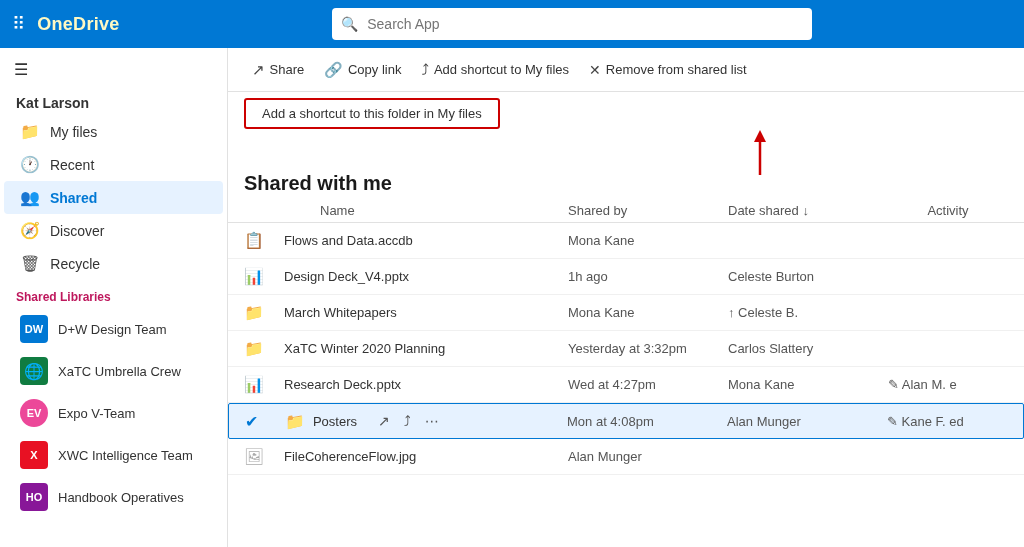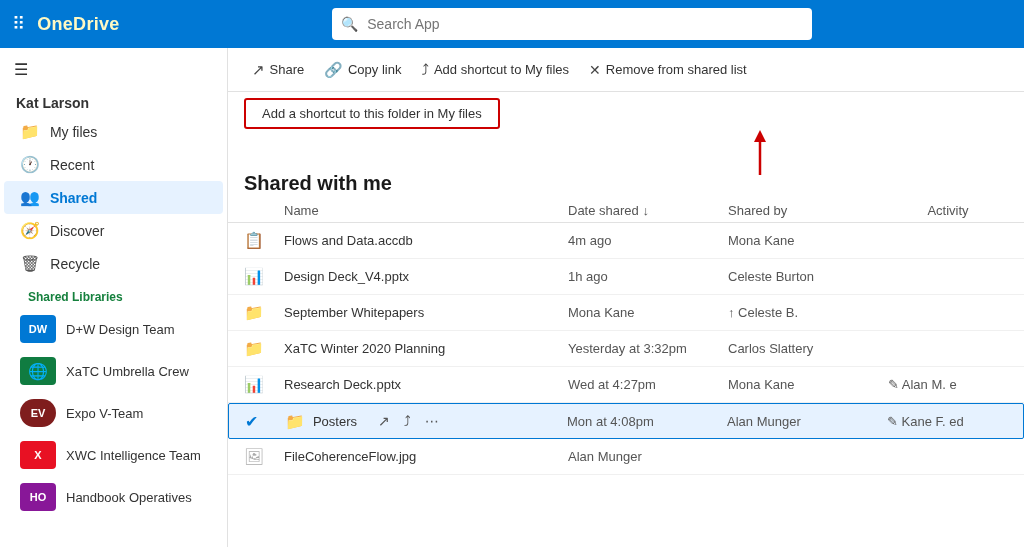--- a/index.html
+++ b/index.html
@@ -73,40 +73,40 @@
       font-size: 14px;
       color: #333;
       border-radius: 4px;
       margin: 0 4px;
     }
     .sidebar-item.active { background: #e6f2ff; font-weight: 600; color: #0078d4; }
     .sidebar-item-icon { font-size: 16px; color: #555; }
     .sidebar-item.active .sidebar-item-icon { color: #0078d4; }
 
     .sidebar-section-title {
-      padding: 10px 16px 4px 28px;
+      padding: 10px 16px 4px 16px;
       font-size: 12px;
       font-weight: 600;
-      color: #15803d;
+      color: #be185d;
       text-transform: none;
     }
 
     .shared-lib-item {
       display: flex;
       align-items: center;
       gap: 10px;
       padding: 7px 16px;
       cursor: pointer;
       font-size: 13px;
       color: #333;
       margin: 0 4px;
       border-radius: 4px;
     }
     .lib-avatar {
-      width: 36px;
+      width: 28px;
       height: 28px;
       border-radius: 4px;
       display: flex;
       align-items: center;
       justify-content: center;
       font-size: 11px;
       font-weight: 700;
       color: #fff;
       flex-shrink: 0;
     }
@@ -161,21 +161,21 @@
     .file-list-header {
       display: grid;
       grid-template-columns: 40px 1fr 160px 160px 120px;
       align-items: center;
       padding: 4px 16px;
       border-bottom: 1px solid #e1e1e1;
       font-size: 13px;
       color: #555;
       font-weight: 400;
     }
-    .file-list-header .col-name { font-weight: 400; }
+    .file-list-header .col-name { font-weight: 400; margin-left: 36px; }
     .file-row {
       display: grid;
       grid-template-columns: 40px 1fr 160px 160px 120px;
       align-items: center;
       padding: 4px 16px;
       border-bottom: 1px solid #f0f0f0;
       font-size: 13px;
       color: #333;
       cursor: pointer;
       min-height: 36px;
@@ -242,21 +242,21 @@
 
     <div class="shared-lib-item">
       <div class="lib-avatar" style="background:#0078d4;">DW</div>
       <span>D+W Design Team</span>
     </div>
     <div class="shared-lib-item">
       <div class="lib-avatar" style="background:#107c41; font-size:16px;">🌐</div>
       <span>XaTC Umbrella Crew</span>
     </div>
     <div class="shared-lib-item">
-      <div class="lib-avatar" style="background:#7f1d1d;border-radius:14px;">EV</div>
+      <div class="lib-avatar" style="background:#ec4899;border-radius:14px;">EV</div>
       <span>Expo V-Team</span>
     </div>
     <div class="shared-lib-item">
       <div class="lib-avatar" style="background:#e81123;">X</div>
       <span>XWC Intelligence Team</span>
     </div>
     <div class="shared-lib-item">
       <div class="lib-avatar" style="background:#881798;">HO</div>
       <span>Handbook Operatives</span>
     </div>
@@ -296,42 +296,41 @@
       </svg>
     </div>
 
     <div class="page-title-row">Shared with me</div>
 
     <div class="file-list">
 
       <div class="file-list-header">
         <div></div>
         <div class="col-name" style="cursor:pointer;">Name</div>
+        <div style="cursor:pointer;">Shared by</div>
         <div style="cursor:pointer;">Date shared ↓</div>
-        <div style="cursor:pointer;">Shared by</div>
         <div style="cursor:pointer;text-align:center;">Activity</div>
       </div>
 
       <div class="file-row">
         <div style="color:#c0392b; font-size:16px;">📋</div>
         <div class="file-name">Flows and Data.accdb</div>
-        <div class="file-date">4m ago</div>
         <div class="file-shared-by">Mona Kane</div>
         <div class="file-activity"></div>
       </div>
       <div class="file-row">
         <div style="color:#c0392b; font-size:16px;">📊</div>
         <div class="file-name">Design Deck_V4.pptx</div>
         <div class="file-date">1h ago</div>
         <div class="file-shared-by">Celeste Burton</div>
         <div class="file-activity"></div>
       </div>
       <div class="file-row">
         <div style="color:#e6a817; font-size:16px;">📁</div>
-        <div class="file-name">September Whitepapers</div>
+        <div class="file-name">March Whitepapers</div>
         <div class="file-shared-by">Mona Kane</div>
         <div class="file-activity">↑ Celeste B.</div>
       </div>
       <div class="file-row">
         <div style="color:#e6a817; font-size:16px;">📁</div>
         <div class="file-name">XaTC Winter 2020 Planning</div>
         <div class="file-date">Yesterday at 3:32pm</div>
         <div class="file-shared-by">Carlos Slattery</div>
         <div class="file-activity"></div>
       </div>

